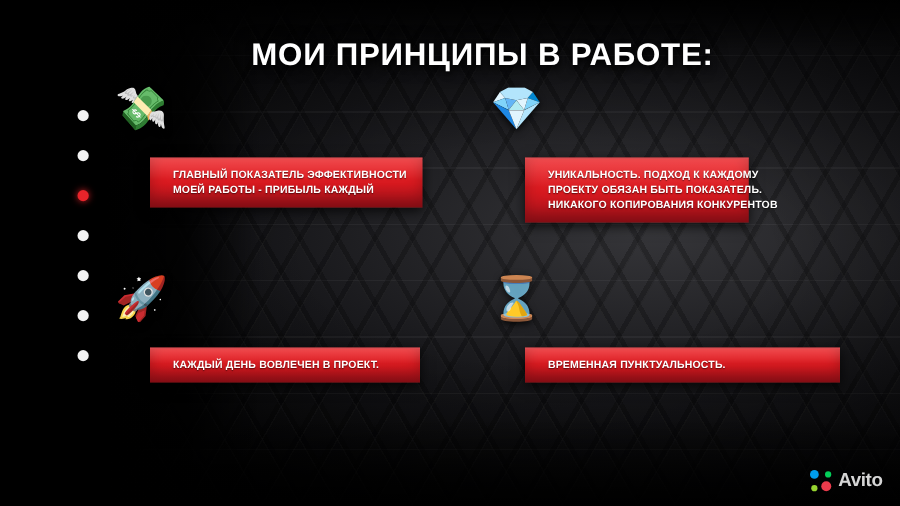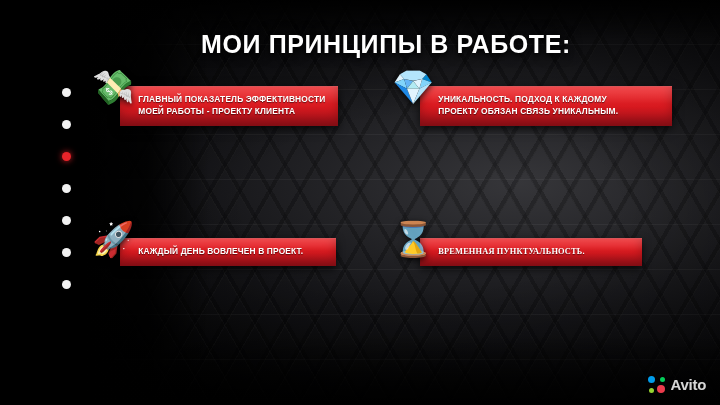--- a/index.html
+++ b/index.html
@@ -109,38 +109,39 @@
     background: linear-gradient(180deg, #f0282c 0%, #d6191f 52%, #a8111a 100%);
     border-top: 1px solid rgba(255,140,140,0.55);
     box-shadow: 0 3px 9px rgba(0,0,0,0.75), inset 0 -7px 12px rgba(0,0,0,0.25);
     padding: 7px 10px 8px 18px;
     color: #fff;
     font-size: 8.4px;
     font-weight: bold;
     line-height: 1.42;
     letter-spacing: 0.15px;
     text-shadow: 0 1px 1px rgba(0,0,0,0.55);
+    margin-top: 40px;
   }
   .banner::after {
     content: "";
     position: absolute;
     left: 0; right: 0; top: 0; height: 45%;
     background: linear-gradient(180deg, rgba(255,255,255,0.16), rgba(255,255,255,0));
     pointer-events: none;
   }
   .banner div { position: relative; z-index: 2; white-space: nowrap; }
 
   #card-profit  { left: 92px;  top: 86px; }
   #card-profit .banner { width: 218px; }
   #card-unique  { left: 392px; top: 86px; }
-  #card-unique .banner { width: 252px; }
+  #card-unique .banner { width: 179px; }
   #card-involve { left: 92px;  top: 238px; }
   #card-involve .banner { width: 216px; }
   #card-punctual{ left: 392px; top: 238px; }
-  #card-punctual .banner { width: 222px; font-family: Liberation Serif, serif; }
+  #card-punctual .banner { width: 252px; }
 
   
   .watermark {
     position: absolute;
     right: 14px; bottom: 12px;
     display: flex;
     align-items: center;
     gap: 6px;
     z-index: 9;
     opacity: 0.92;
@@ -186,29 +187,30 @@
     <span class="dot"></span>
     <span class="dot"></span>
     <span class="dot"></span>
     <span class="dot"></span>
   </div>
 
   <div class="card" id="card-profit">
     <span class="emoji">💸</span>
     <div class="banner">
       <div>ГЛАВНЫЙ ПОКАЗАТЕЛЬ ЭФФЕКТИВНОСТИ</div>
-      <div>МОЕЙ  РАБОТЫ - ПРОЕКТУ КЛИЕНТА</div>
+      <div>МОЕЙ  РАБОТЫ - ПРИБЫЛЬ КАЖДЫЙ</div>
     </div>
   </div>
 
   <div class="card" id="card-unique">
     <span class="emoji">💎</span>
     <div class="banner">
       <div>УНИКАЛЬНОСТЬ. ПОДХОД К КАЖДОМУ</div>
-      <div>ПРОЕКТУ ОБЯЗАН СВЯЗЬ УНИКАЛЬНЫМ.</div>
+      <div>ПРОЕКТУ ОБЯЗАН БЫТЬ ПОКАЗАТЕЛЬ.</div>
+      <div>НИКАКОГО КОПИРОВАНИЯ КОНКУРЕНТОВ</div>
     </div>
   </div>
 
   <div class="card" id="card-involve">
     <span class="emoji">🚀</span>
     <div class="banner">
       <div>КАЖДЫЙ ДЕНЬ ВОВЛЕЧЕН В ПРОЕКТ.</div>
     </div>
   </div>
 

